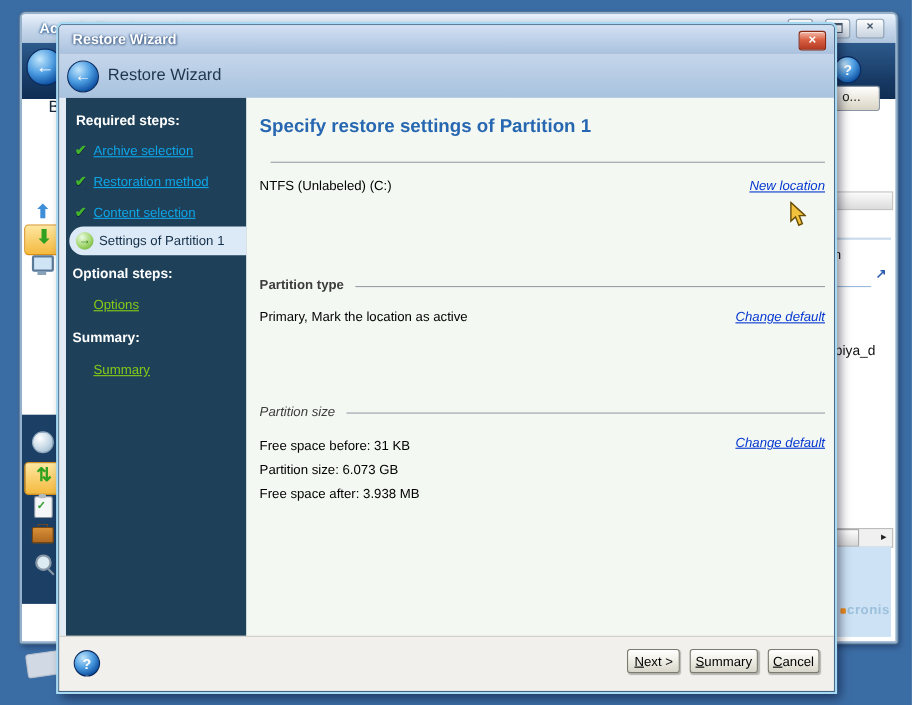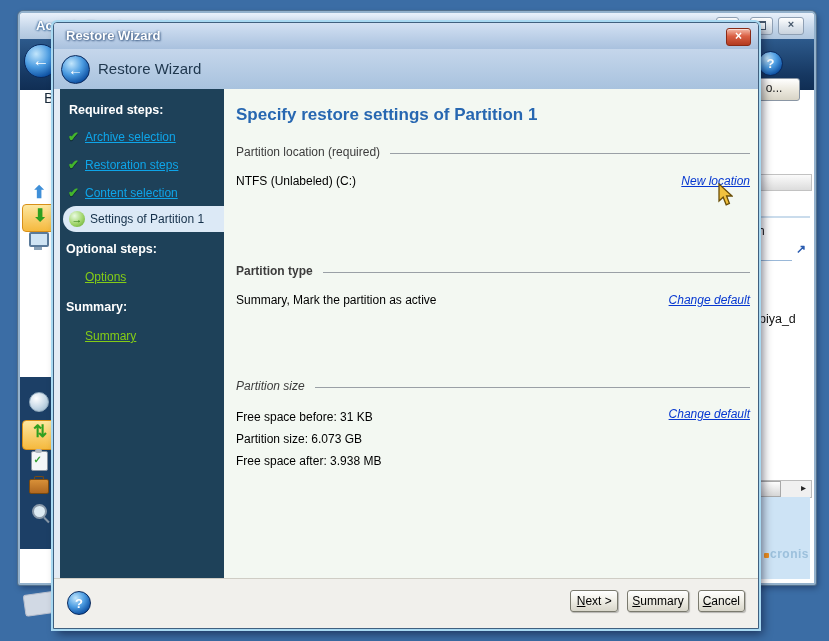--- a/index.html
+++ b/index.html
@@ -177,55 +177,54 @@
 
     <div class="dlg-main">
 
       <div class="sidebar">
         <div class="sb-head" style="top:14px;">Required steps:</div>
 
         <span class="sb-check" style="top:40px;">✔</span>
         <span class="sb-link" style="top:41px;">Archive selection</span>
 
         <span class="sb-check" style="top:68px;">✔</span>
-        <span class="sb-link" style="top:69px;">Restoration steps</span>
+        <span class="sb-link" style="top:69px;">Restoration method</span>
 
         <span class="sb-check" style="top:96px;">✔</span>
         <span class="sb-link" style="top:97px;">Content selection</span>
 
         <div class="sb-active">
           <span class="go">→</span>
           <span>Settings of Partition 1</span>
         </div>
 
         <div class="sb-head" style="top:153px;left:6px;">Optional steps:</div>
         <span class="sb-link neutral" style="top:181px;">Options</span>
 
         <div class="sb-head" style="top:211px;left:6px;">Summary:</div>
         <span class="sb-link neutral" style="top:240px;">Summary</span>
       </div>
 
       <div class="content">
         <div class="page-title">Specify restore settings of Partition 1</div>
 
         <div class="sec sec1">
-          <span>Partition location (required)</span>
           <span class="rule"></span>
         </div>
         <div class="vrow">
           <span>NTFS (Unlabeled) (C:)</span>
           <a class="link">New location</a>
         </div>
 
         <div class="sec sec2">
           <span>Partition type</span>
           <span class="rule"></span>
         </div>
         <div class="vrow">
-          <span>Summary, Mark the partition as active</span>
+          <span>Primary, Mark the location as active</span>
           <a class="link">Change default</a>
         </div>
 
         <div class="sec sec3">
           <span>Partition size</span>
           <span class="rule"></span>
         </div>
         <div class="vrow" style="margin-top:12px;">
           <div class="sizelines" style="margin-top:0;">
             <div>Free space before: 31 KB</div>

